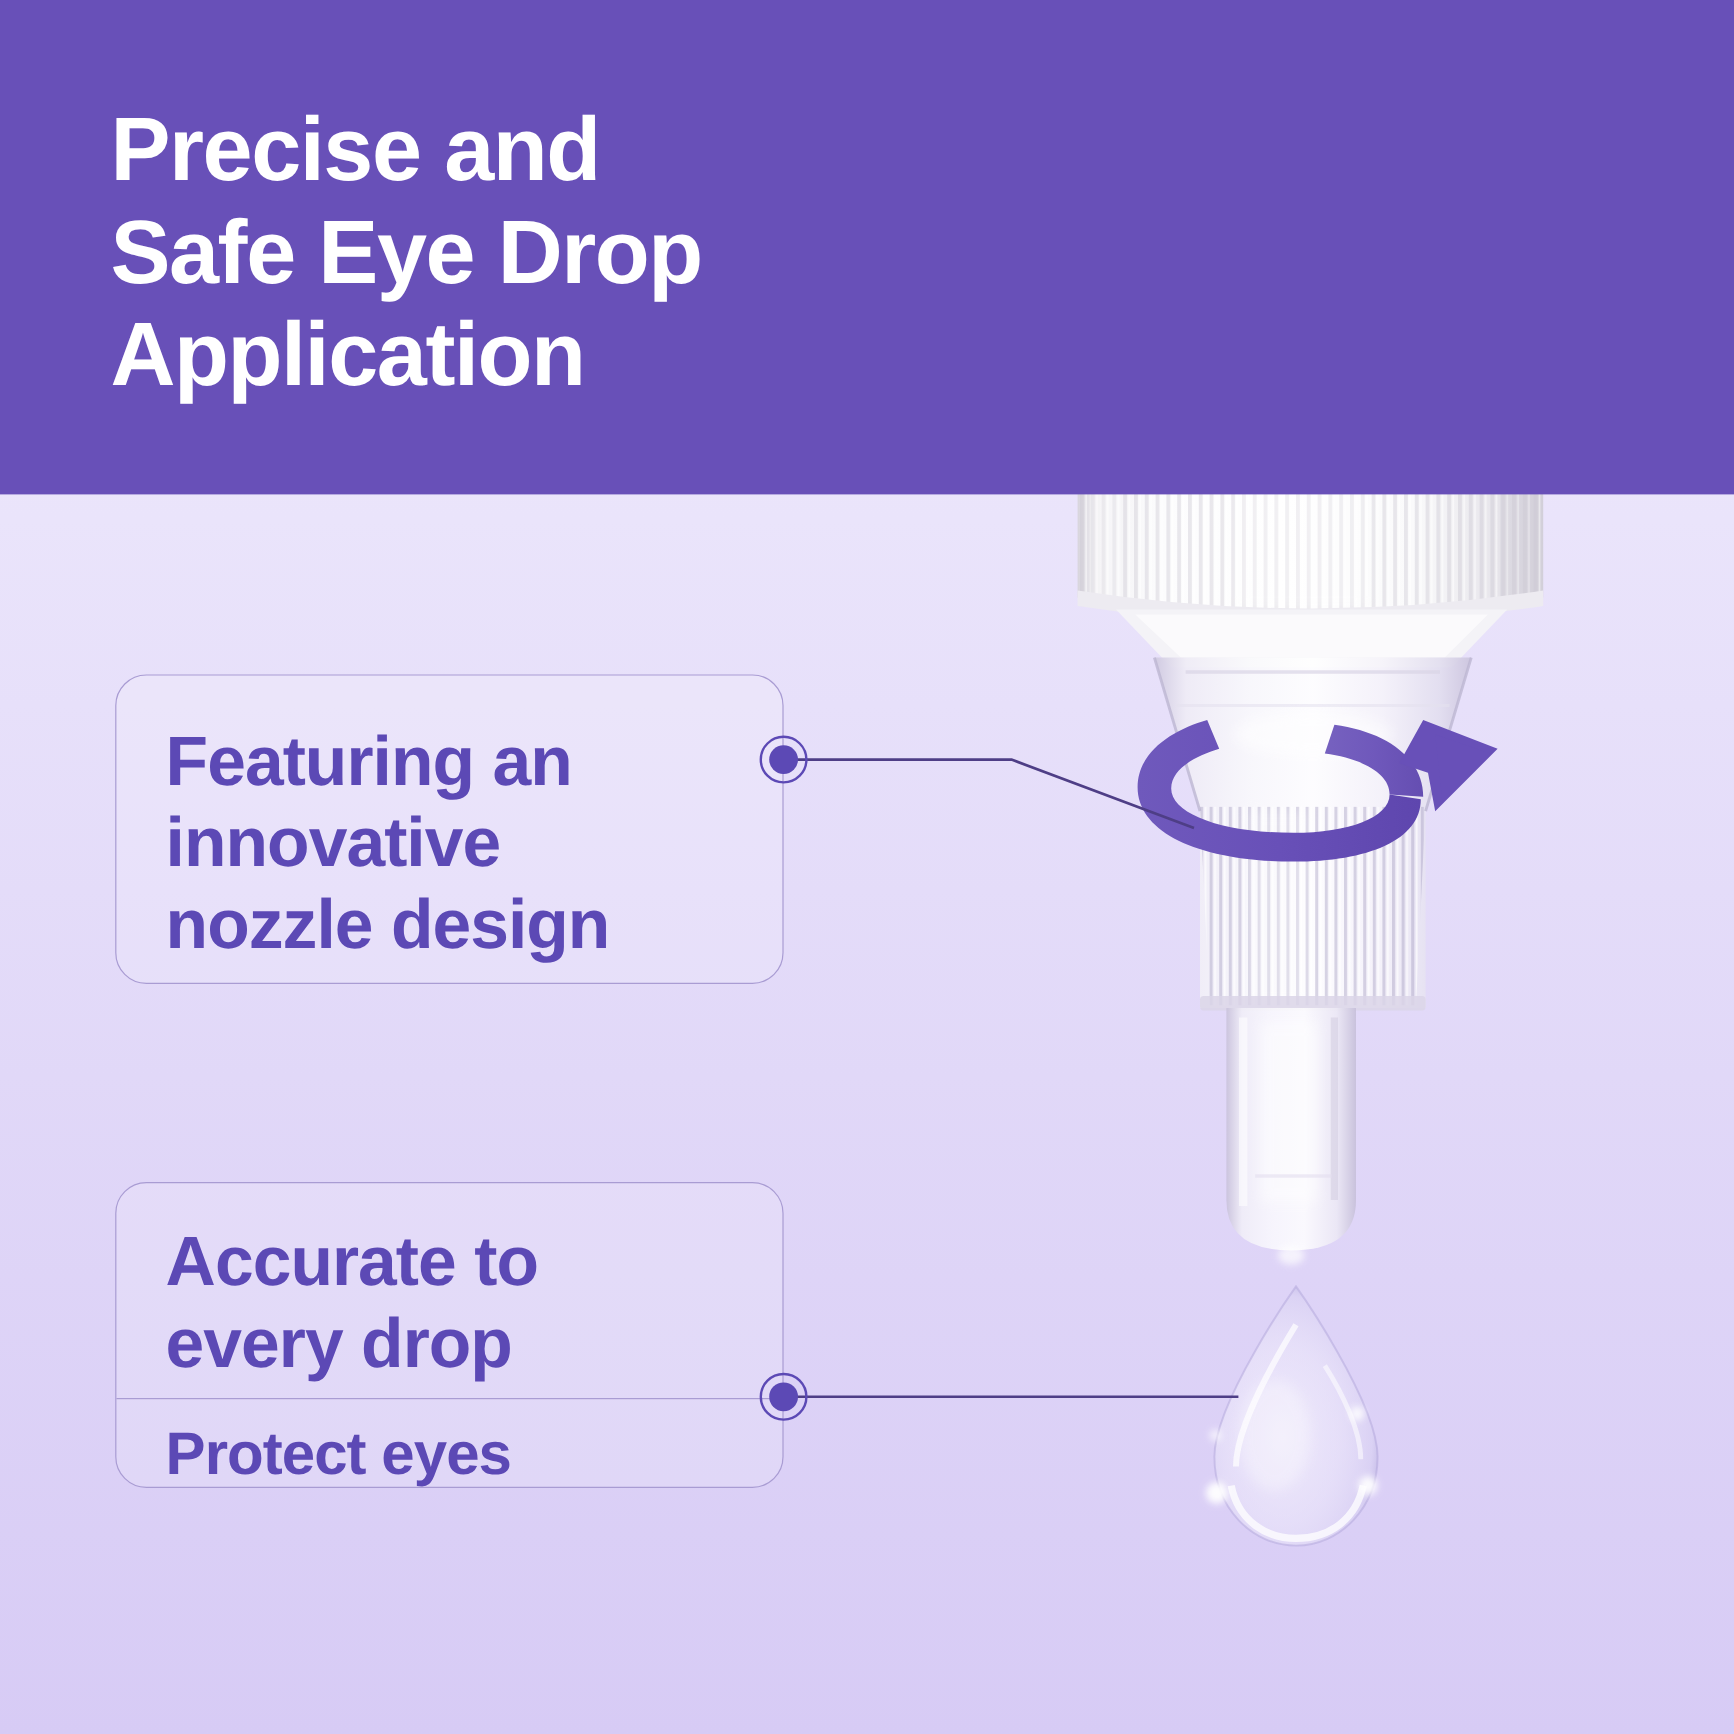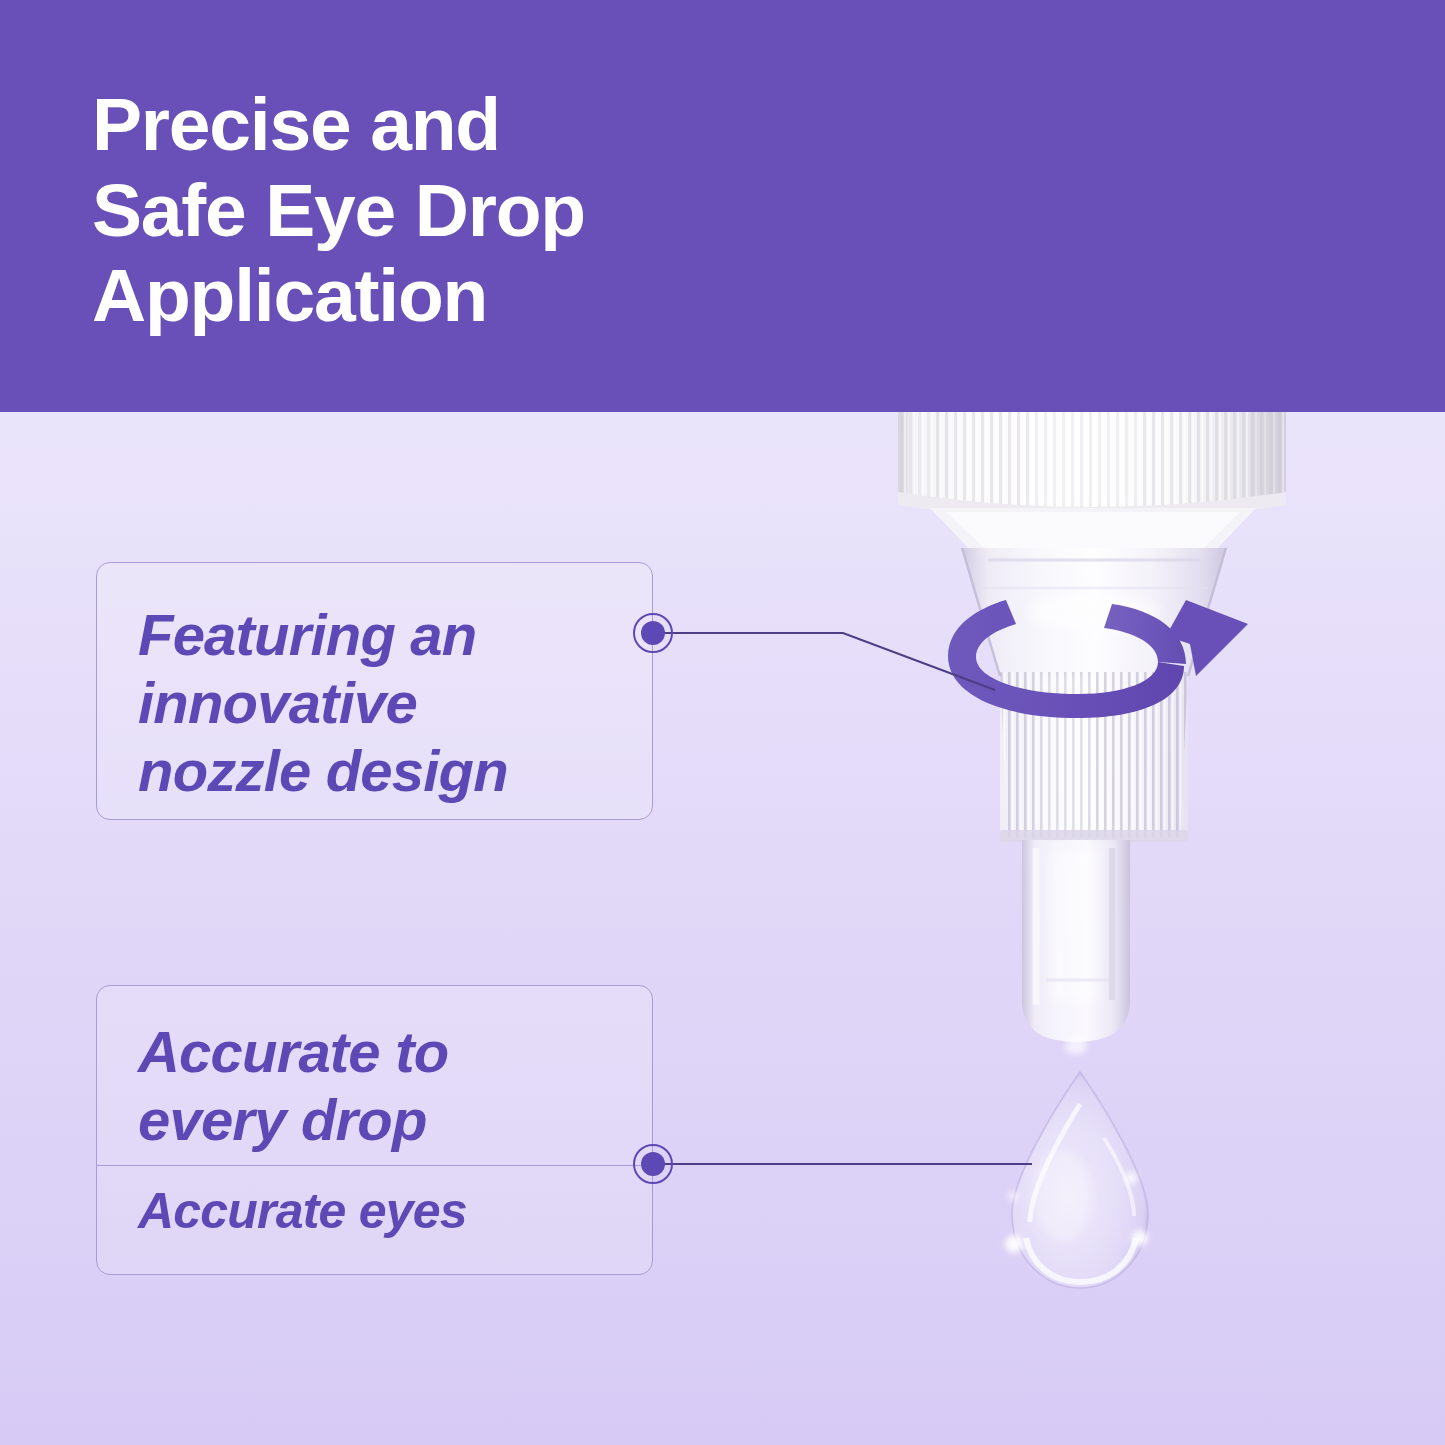--- a/index.html
+++ b/index.html
@@ -43,27 +43,26 @@
     z-index:20;
   }
 
   
   #connectors { position:absolute; left:0; top:0; width:1445px; height:1445px; z-index:50; }
 
   
   .callout {
     position:absolute;
     border:1.6px solid #A99CD3;
-    border-radius:14px;
+    border-radius:26px;
     background:rgba(255,255,255,0.16);
     z-index:55;
-    font-style:italic;
   }
   #callout-nozzle { left:96px; top:562px; width:557px; height:258px; }
-  #callout-accuracy { left:96px; top:985px; width:557px; height:290px; }
+  #callout-accuracy { left:96px; top:985px; width:557px; height:255px; }
 
   .callout-text {
     position:absolute;
     color:#5C49B5;
     font-weight:bold;
     letter-spacing:-0.8px;
     white-space:pre-line;
   }
   #nozzle-text    { left:41px; top:38px; font-size:58px; line-height:1.17; }
   #accuracy-text  { left:41px; top:32px; font-size:58px; line-height:1.17; }
@@ -295,17 +294,17 @@
     <div class="callout-text" id="nozzle-text">Featuring an
 innovative
 nozzle design</div>
   </div>
   <div class="dot" id="dot-nozzle"></div>
 
   <div class="callout" id="callout-accuracy">
     <div class="callout-text" id="accuracy-text">Accurate to
 every drop</div>
     <div class="callout-divider"></div>
-    <div class="callout-text" id="protect-text">Accurate eyes</div>
+    <div class="callout-text" id="protect-text">Protect eyes</div>
   </div>
   <div class="dot" id="dot-accuracy"></div>
 
 </div>
 
 </body></html>

